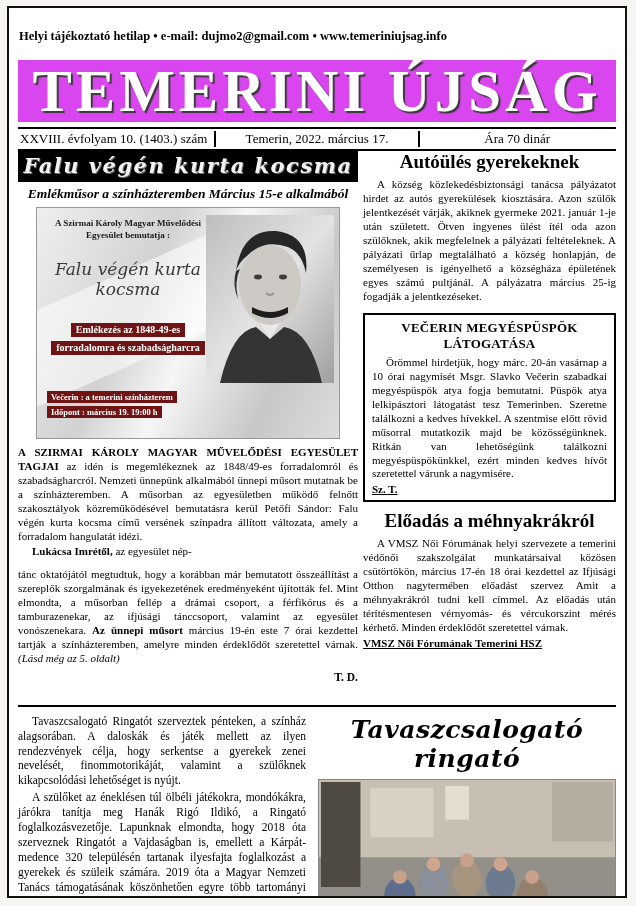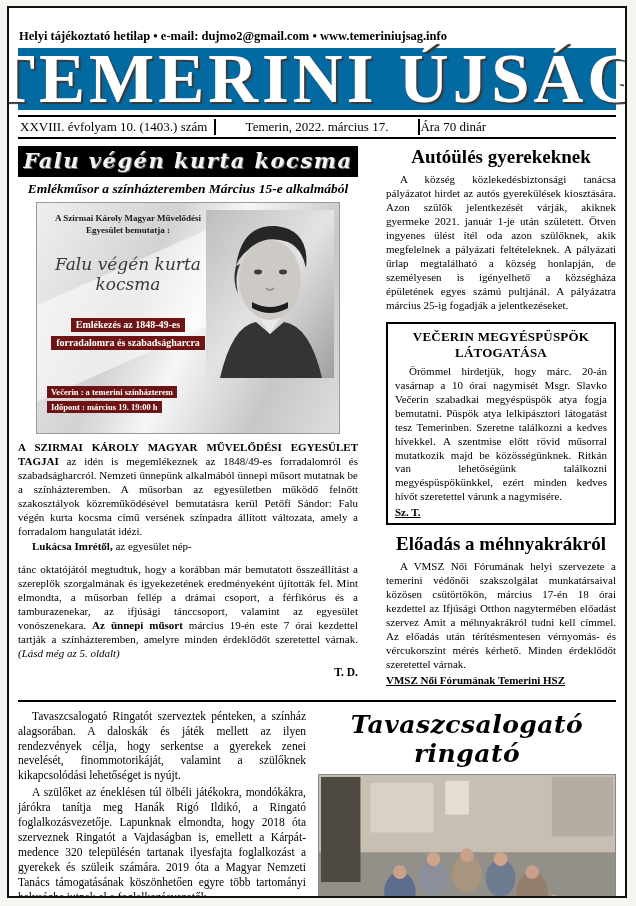--- a/index.html
+++ b/index.html
@@ -8,34 +8,34 @@
     background:#f6f5f2;color:#000;
     font-family:"Liberation Serif", serif;
   }
   .page{
     position:absolute;top:6px;left:7px;width:620px;height:892px;
     border:2px solid #111;background:#fff;
     padding:20px 9px;overflow:hidden;box-sizing:border-box;
   }
   .topbar{font-size:12.5px;font-weight:bold;padding:1px 0 2px 1px;}
   .masthead{
-    margin-top:2px;height:62px;background:#0369a1;color:#fff;
+    margin-top:14px;height:62px;background:#d946ef;color:#fff;
     display:flex;align-items:center;justify-content:center;white-space:nowrap;
-    font-size:69px;font-weight:bold;letter-spacing:4px;
+    font-size:59px;font-weight:bold;letter-spacing:4px;
     text-shadow:2px 2px 1px #3a3a3a;
   }
   .inforow{
     margin-top:5px;border-top:2px solid #000;border-bottom:2px solid #000;
     display:flex;align-items:center;padding:2px;font-weight:normal;font-size:13px;
   }
   .info-left{flex:1;text-align:left;}
   .info-center{flex:0 0 auto;padding:0 30px;border-left:2px solid #000;border-right:2px solid #000;}
-  .info-right{flex:1;text-align:left;}
-
-  .content{display:flex;gap:28px;margin-top:7px;}
+  .info-right{flex:1;text-align:center;}
+
+  .content{display:flex;gap:5px;}
   .col-left{flex:0 0 340px;min-width:0;}
   .col-right{flex:1;min-width:0;}
 
   .fancy-bar{
     background:#000;color:#f3f3f3;font-style:italic;font-weight:bold;
     text-align:center;font-size:21px;padding:2px 0 4px;letter-spacing:1.5px;
     font-family:"DejaVu Serif", serif;text-shadow:1px 1px 0 #6c6c6c;
   }
   .lead-subhead{text-align:center;font-weight:bold;font-style:italic;font-size:13.5px;margin:4px 0 5px;}
 

